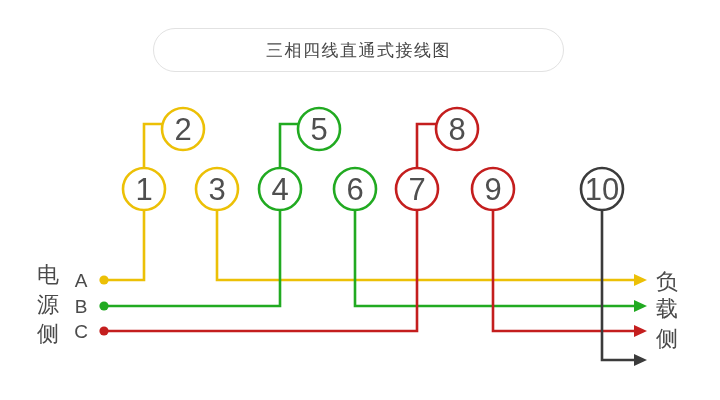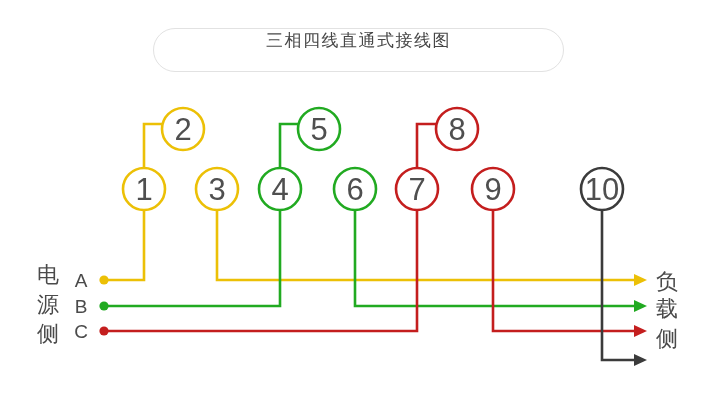--- a/index.html
+++ b/index.html
@@ -3,21 +3,21 @@
 <meta charset="utf-8">
 <style>
   html,body{margin:0;padding:0;background:#ffffff;}
   .stage{
     position:relative;width:720px;height:400px;background:#ffffff;overflow:hidden;
     font-family:"Liberation Sans","DejaVu Sans",sans-serif;
   }
   .title-pill{
     position:absolute;left:153px;top:28px;width:411px;height:44px;
     border:1.5px solid #E2E2E2;border-radius:23px;box-sizing:border-box;
-    display:flex;align-items:flex-start;justify-content:center;background:#ffffff;
+    display:flex;align-items:center;justify-content:center;background:#ffffff;
   }
   .title-pill span{font-size:17px;letter-spacing:1.5px;color:#474747;}
   svg.diagram{position:absolute;left:0;top:0;}
 </style>
 </head>
 <body>
 
 <div class="stage">
   <div class="title-pill">
     <span>三相四线直通式接线图</span>

